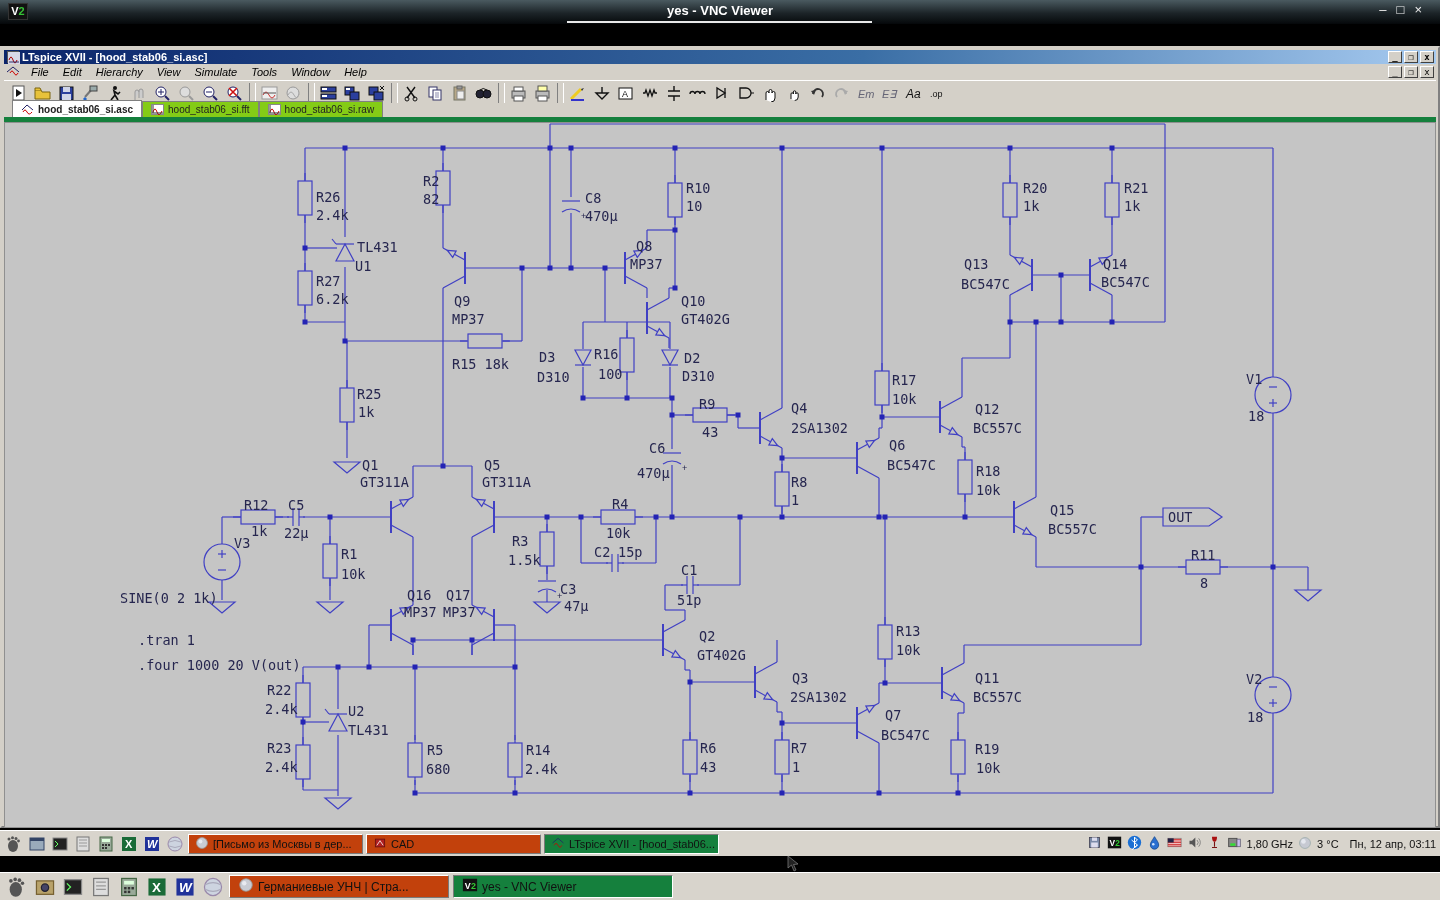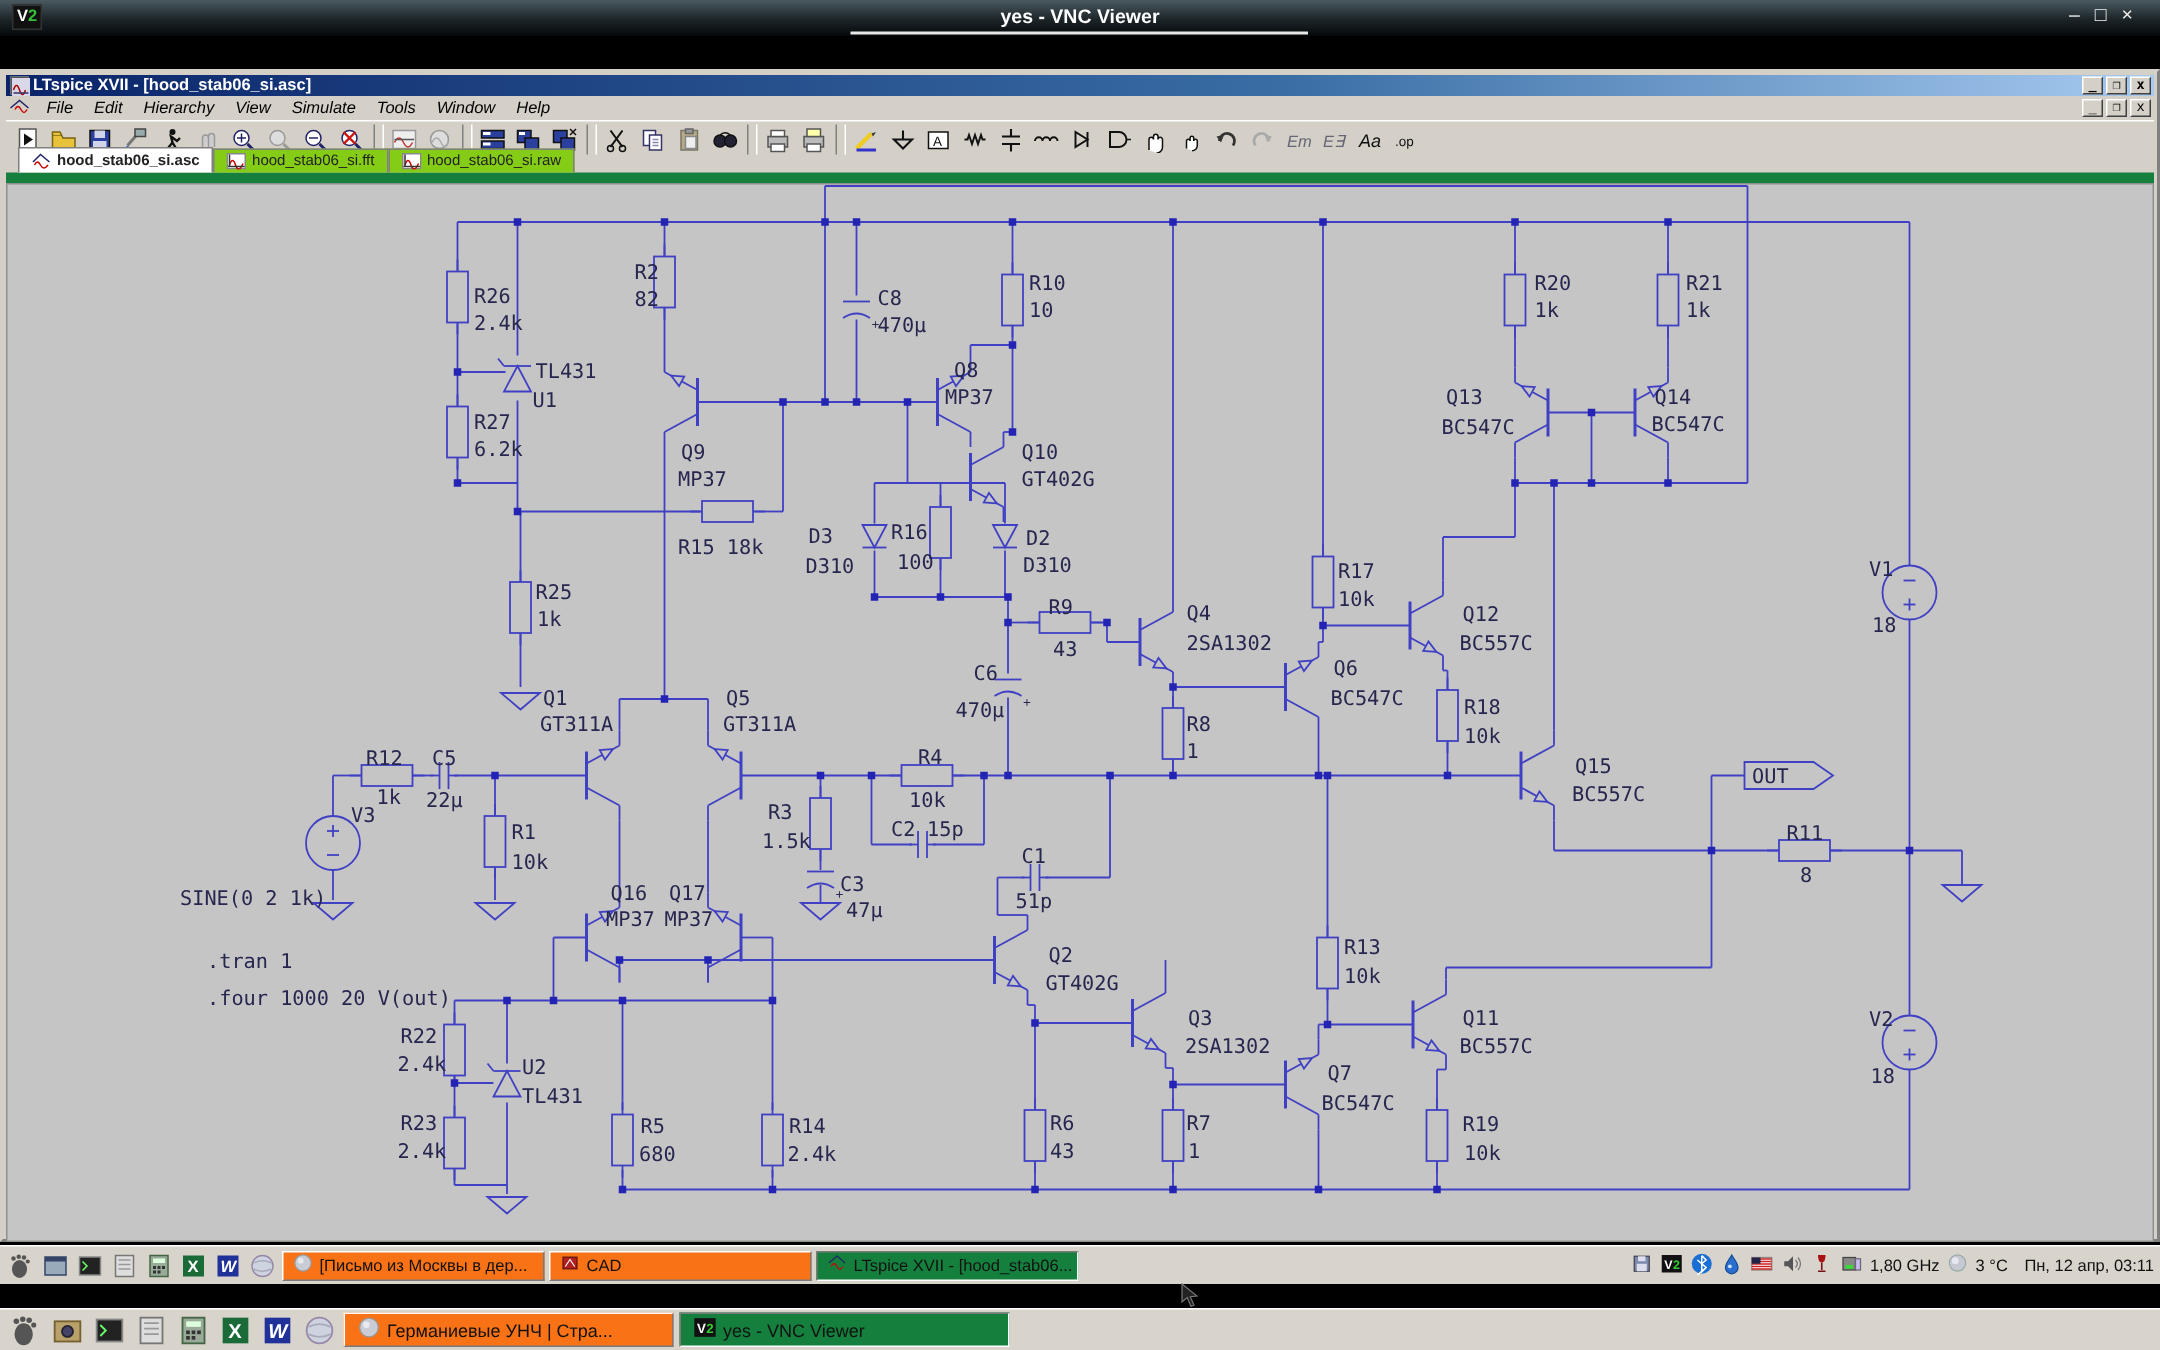--- a/index.html
+++ b/index.html
@@ -33,37 +33,37 @@
   #lt-menubar { position:absolute; left:2px; top:16px; right:2px; height:16px; background:#d4d0c8;
     display:flex; align-items:center; font-size:11px; color:#000; }
   #lt-menubar .menu-item { padding:1px 7px; }
   #menu-doc-icon { width:14px; height:13px; margin:0 4px 0 2px; }
   #lt-menubar .winbtns { top:2px; }
   #lt-toolbar { position:absolute; left:2px; top:32px; right:2px; height:25px; background:#d4d0c8;
     border-top:1px solid #fff; display:flex; align-items:center; padding-left:3px; }
   .tbtn { width:24px; height:22px; display:flex; align-items:center; justify-content:center; }
   .tsep { width:7px; height:20px; border-left:1px solid #808080; border-right:1px solid #fff; margin:0 2px; }
   #lt-tabbar { position:absolute; left:2px; top:57px; right:2px; height:17px; background:#d4d0c8;
-    display:flex; align-items:flex-end; padding-left:8px; border-bottom:7px solid #15803d; }
+    display:flex; align-items:flex-end; padding-left:8px; border-bottom:5px solid #15803d; }
   .tab { height:16px; display:flex; align-items:center; gap:4px; padding:0 8px; font-size:10px;
     background:#84cc16; border:1px solid #808080; border-bottom:none; color:#222; }
   .tab.active { background:#fff; height:17px; font-weight:bold; }
 
   #lt-canvas { position:absolute; left:2px; top:74px; width:1432px; height:706px; background:#c5c5c5;
     border:1px solid #909090; }
 
   
   #schsvg { position:absolute; left:0; top:0; width:1440px; height:900px; pointer-events:none; }
 
   
   #remote-taskbar { position:absolute; left:0; top:830px; width:1440px; height:26px; background:#d8d4cc;
     border-top:1px solid #fff; display:flex; align-items:center; padding:0 4px; gap:3px; }
   .tb-icon { width:20px; height:20px; display:flex; align-items:center; justify-content:center; }
   .taskbtn { height:20px; display:flex; align-items:center; gap:4px; padding:0 6px; font-size:11px;
-    color:#111; background:#f97316; border:1px solid; border-color:#fff #7a7a7a #7a7a7a #fff;
+    color:#111; background:#c2410c; border:1px solid; border-color:#fff #7a7a7a #7a7a7a #fff;
     white-space:nowrap; overflow:hidden; }
   .taskbtn.active { border-color:#7a7a7a #fff #fff #7a7a7a; background:#15803d; }
   .tray { margin-left:auto; display:flex; align-items:center; gap:5px; font-size:11px; color:#111; }
 
   #gap-black { position:absolute; left:0; top:856px; width:1440px; height:16px; background:#000; }
 
   
   #local-taskbar { position:absolute; left:0; top:872px; width:1440px; height:28px; background:#d8d4cc;
     border-top:1px solid #fff; display:flex; align-items:center; padding:0 5px; gap:4px; }
   #local-taskbar .tb-icon { width:24px; height:24px; }

